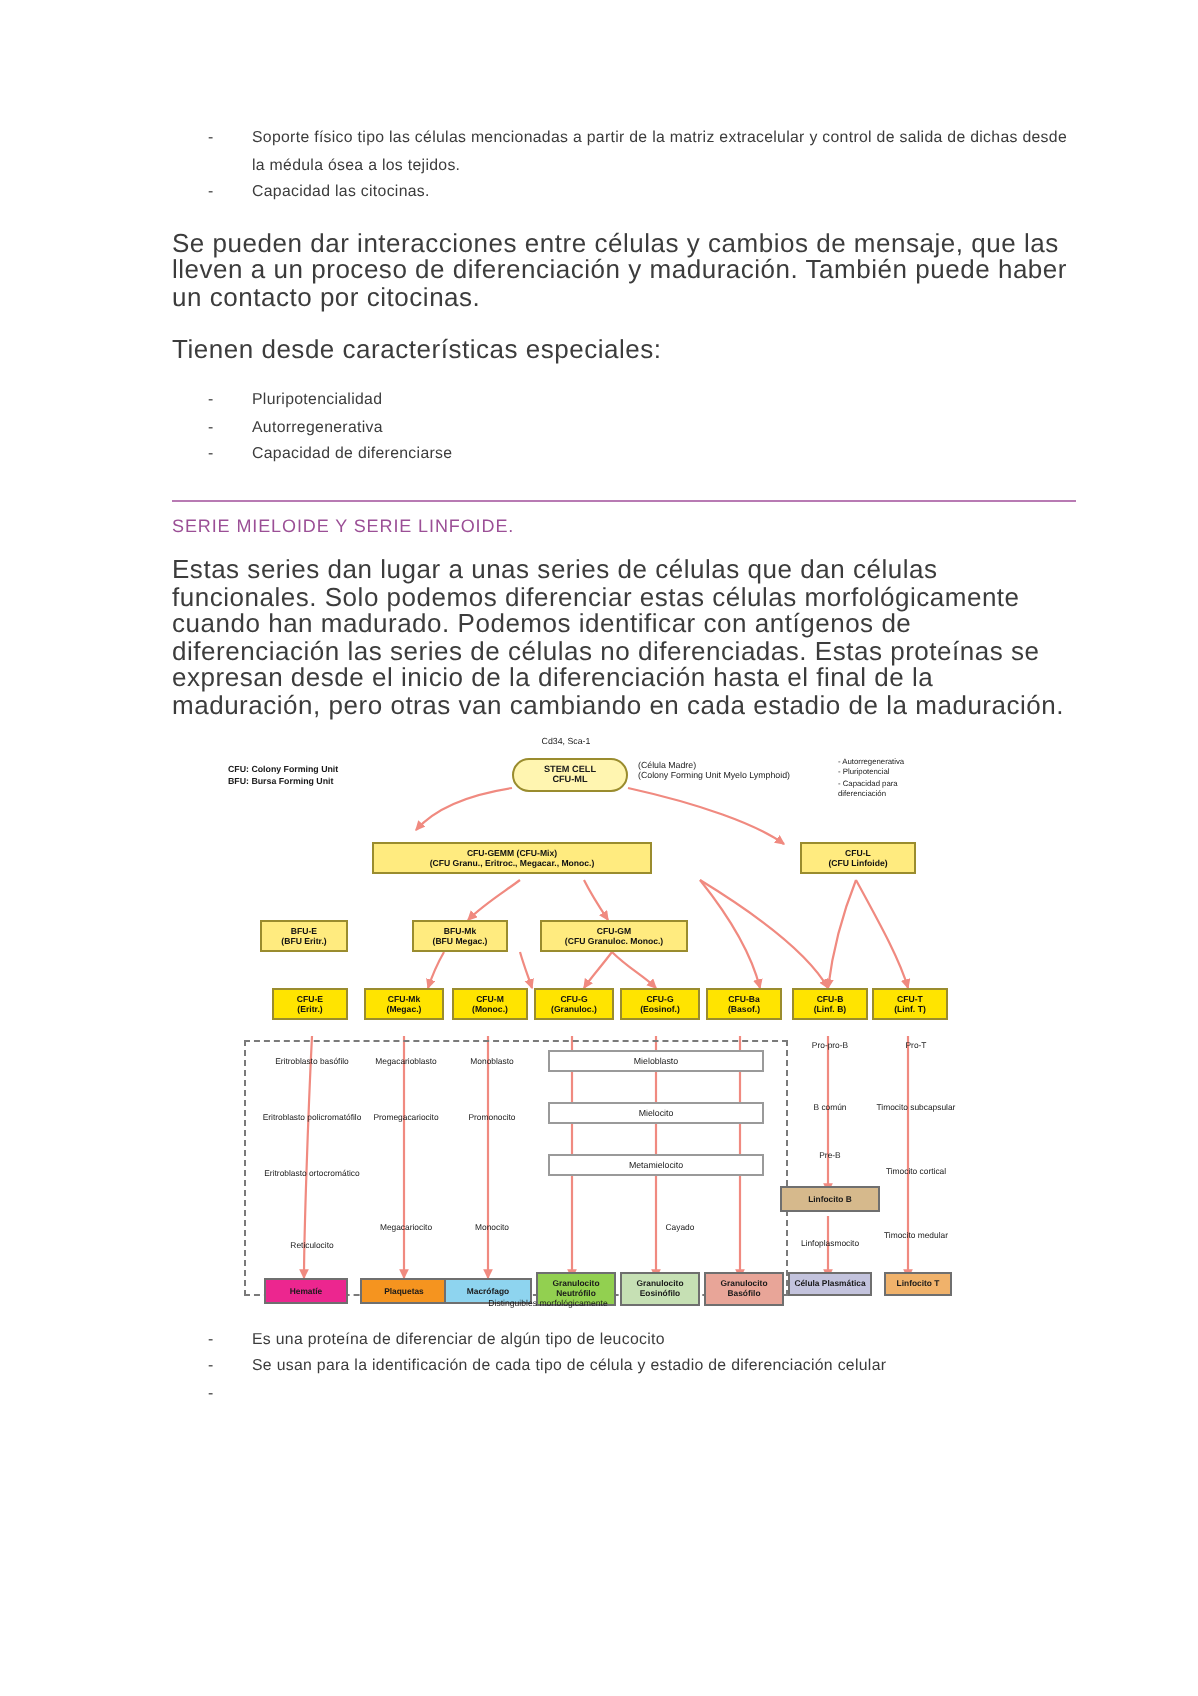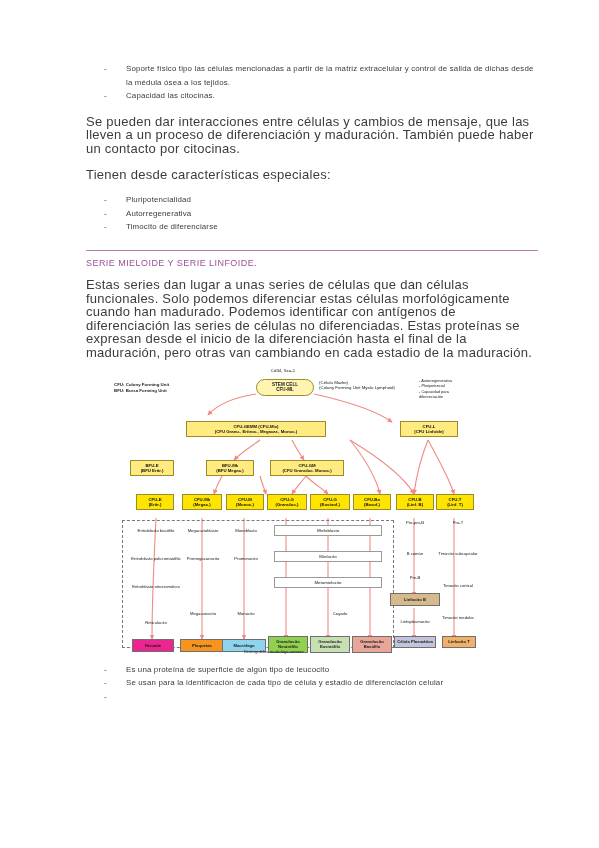--- a/index.html
+++ b/index.html
@@ -172,21 +172,21 @@
     <li><span class="dash">-</span><span>Soporte físico tipo las células mencionadas a partir de la matriz extracelular y control de salida de dichas desde la médula ósea a los tejidos.</span></li>
     <li><span class="dash">-</span><span>Capacidad las citocinas.</span></li>
   </ul>
 
   <p class="para">Se pueden dar interacciones entre células y cambios de mensaje, que las lleven a un proceso de diferenciación y maduración. También puede haber un contacto por citocinas.</p>
   <p class="para">Tienen desde características especiales:</p>
 
   <ul class="dashlist" style="margin-bottom:16px;">
     <li><span class="dash">-</span><span>Pluripotencialidad</span></li>
     <li><span class="dash">-</span><span>Autorregenerativa</span></li>
-    <li><span class="dash">-</span><span>Timocito de diferenciarse</span></li>
+    <li><span class="dash">-</span><span>Capacidad de diferenciarse</span></li>
   </ul>
 
   <div class="section-rule"></div>
   <h2 class="section-title">SERIE MIELOIDE Y SERIE LINFOIDE.</h2>
   <p class="para" style="margin-bottom:4px;">Estas series dan lugar a unas series de células que dan células funcionales. Solo podemos diferenciar estas células morfológicamente cuando han madurado. Podemos identificar con antígenos de diferenciación las series de células no diferenciadas. Estas proteínas se expresan desde el inicio de la diferenciación hasta el final de la maduración, pero otras van cambiando en cada estadio de la maduración.</p>
 
   <div class="diagram">
 
     <svg class="arrows" viewBox="0 0 380 285">
       <defs>
@@ -336,19 +336,19 @@
     <div class="cellbox" style="left:242px; top:268px; width:40px; background:#e8a598; padding-top:2px;">Granulocito Basófilo</div>
     <div class="cellbox" style="left:284px; top:268px; width:42px; background:#c3c3dd; padding-top:2px;">Célula Plasmática</div>
     <div class="cellbox" style="left:332px; top:268px; width:34px; background:#f0b26b; padding-top:2px;">Linfocito T</div>
 
     <div class="caption-b" style="left:104px; top:281px; width:120px;">Distinguibles morfológicamente</div>
   </div>
 
 
 
   <ul class="dashlist">
-    <li><span class="dash">-</span><span>Es una proteína de superficie de algún tipo de leucocito</span></li>
+    <li><span class="dash">-</span><span>Es una proteína de diferenciar de algún tipo de leucocito</span></li>
     <li><span class="dash">-</span><span>Se usan para la identificación de cada tipo de célula y estadio de diferenciación celular</span></li>
     <li><span class="dash">-</span></li>
   </ul>
 
  </div>
 </div>
 
 </body></html>

